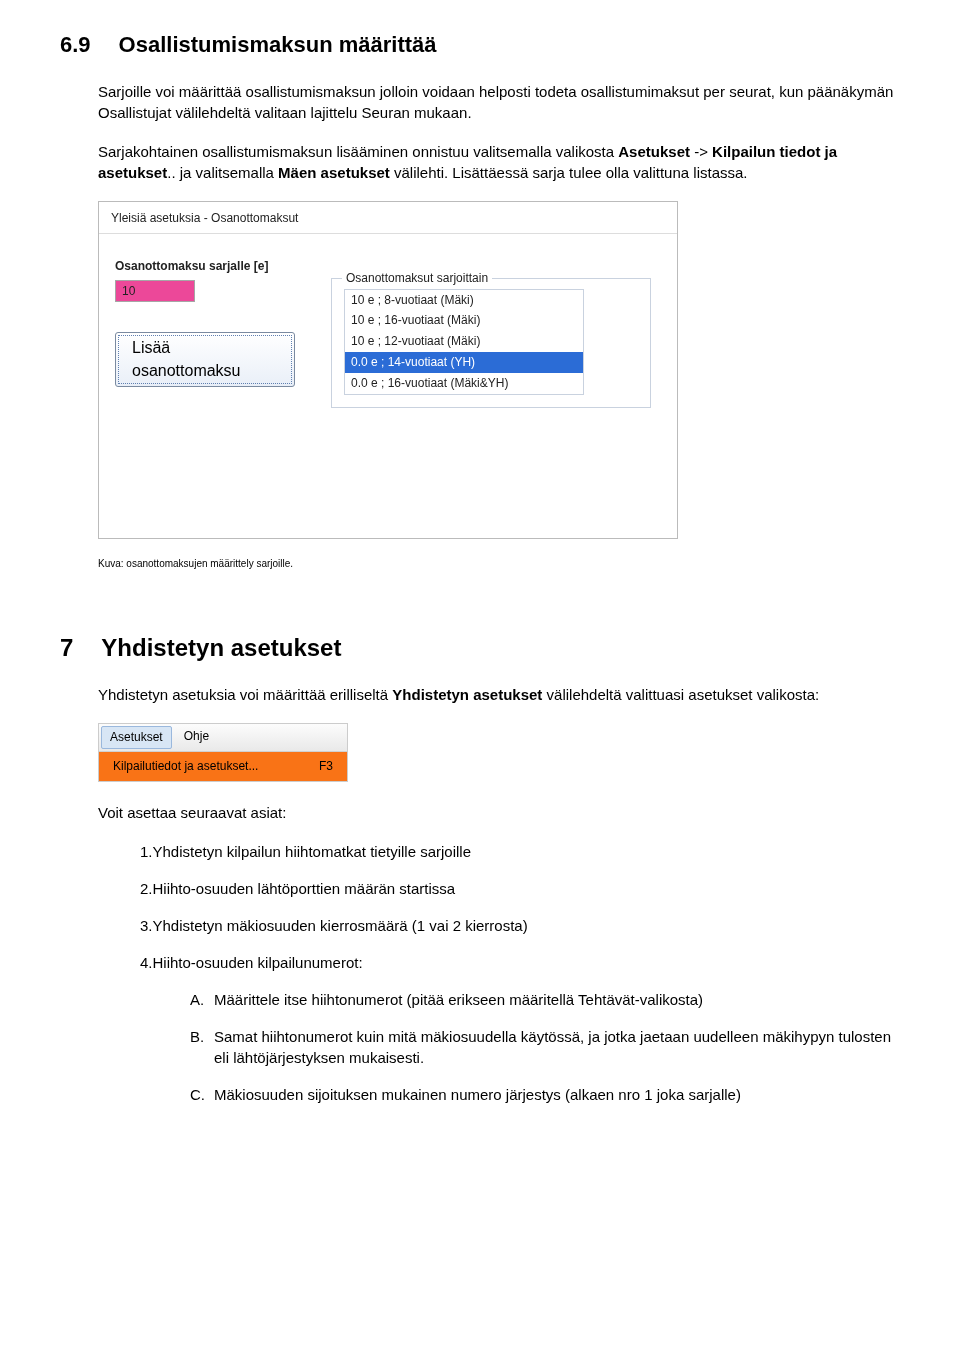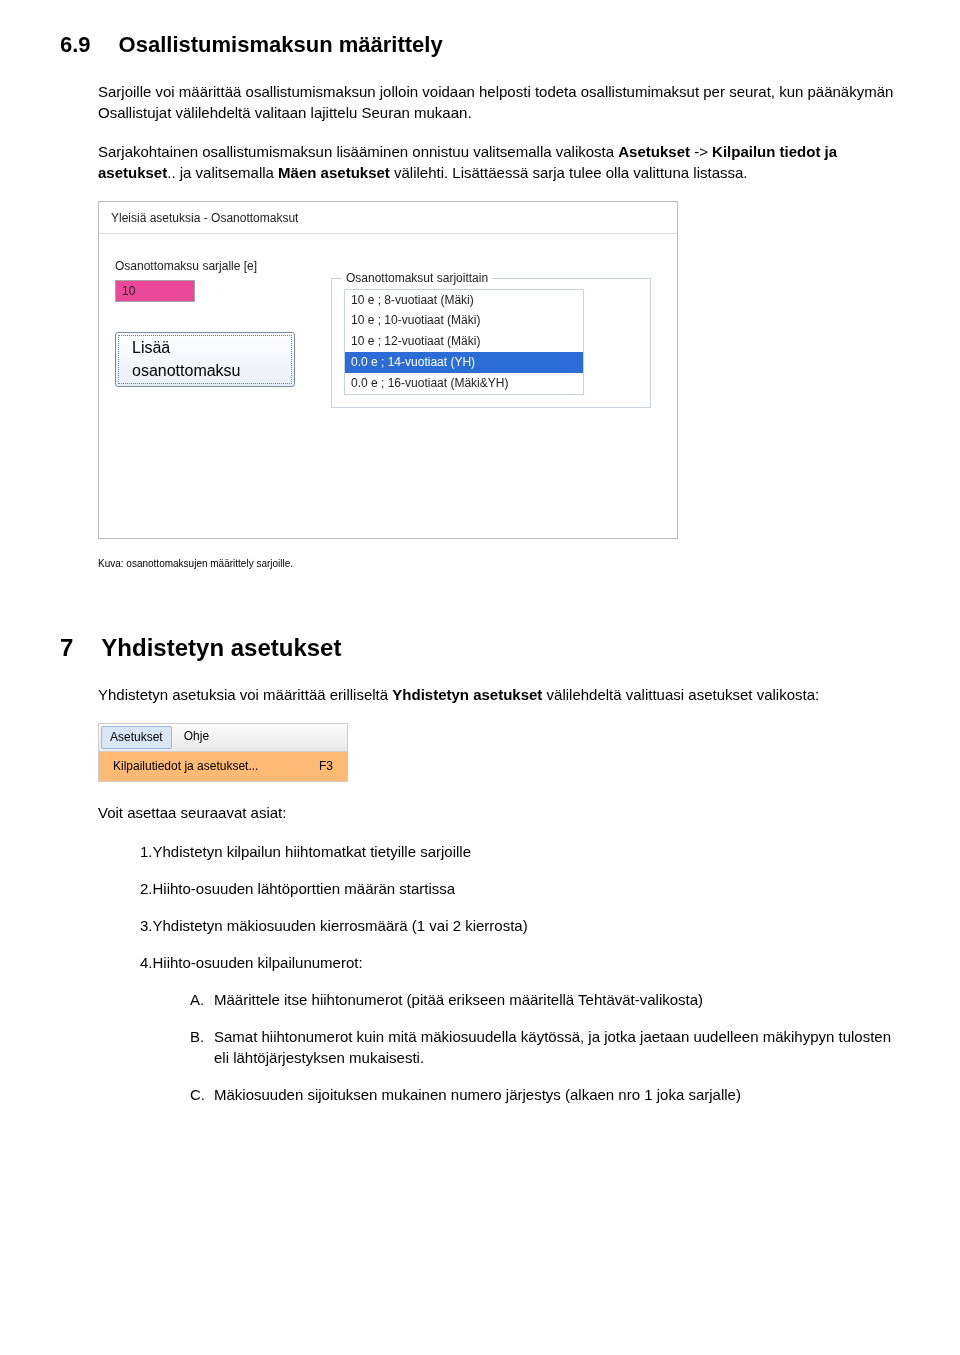--- a/index.html
+++ b/index.html
@@ -59,21 +59,21 @@
     padding: 0 4px;
     font-size: 12px;
   }
   .form-area {
     display: flex;
     gap: 36px;
     padding: 24px 16px 120px;
   }
   .form-left { width: 180px; }
   .form-right { flex: 1; position: relative; }
-  .label { margin-bottom: 6px; }
+  .label { margin-bottom: 6px; font-weight: bold; }
   .textbox {
     height: 22px;
     border: 1px solid #a6a6a6;
     padding: 2px 6px;
     width: 80px;
     font-size: 12px;
     margin-bottom: 30px;
     background: #ec4899;
   }
   .winbutton {
@@ -127,21 +127,21 @@
     background: #d8e6f5;
     border: 1px solid #9ab8dd;
     border-radius: 2px;
     margin: 2px;
     padding: 2px 8px;
   }
   .menuitem {
     display: flex;
     justify-content: space-between;
     padding: 6px 14px;
-    background: #fdba74;
+    background: #f97316;
   }
   ol.numbered {
     list-style: none;
     margin-left: 80px;
   }
   ol.numbered > li {
     margin-bottom: 16px;
   }
   ol.alpha {
     list-style: none;
@@ -154,21 +154,21 @@
   }
   ol.alpha > li .letter {
     position: absolute;
     left: 0;
   }
 </style>
 </head>
 <body>
 
 <h2>
-  <span class="section-num">6.9</span><span>Osallistumismaksun määrittely</span>
+  <span class="section-num">6.9</span><span>Osallistumismaksun määrittää</span>
 </h2>
 
 <p class="indent">Sarjoille voi määrittää osallistumismaksun jolloin voidaan helposti todeta osallistumimaksut per seurat, kun päänäkymän Osallistujat välilehdeltä valitaan lajittelu Seuran mukaan.</p>
 
 <p class="indent">
   <span>Sarjakohtainen osallistumismaksun lisääminen onnistuu valitsemalla valikosta </span><b>Asetukset</b><span> -&gt; </span><b>Kilpailun tiedot ja asetukset</b><span>.. ja valitsemalla </span><b>Mäen asetukset</b><span> välilehti. Lisättäessä sarja tulee olla valittuna listassa.</span>
 </p>
 
 <div class="win">
   <div class="titlebar">Yleisiä asetuksia - Osanottomaksut</div>
@@ -176,21 +176,21 @@
     <div class="form-left">
       <div class="label">Osanottomaksu sarjalle [e]</div>
       <div class="textbox">10</div>
       <span class="winbutton">Lisää osanottomaksu</span>
     </div>
     <div class="form-right">
       <div class="fieldset">
         <div class="fieldset-legend">Osanottomaksut sarjoittain</div>
         <div class="listbox">
           <div class="list-item">10 e ; 8-vuotiaat (Mäki)</div>
-          <div class="list-item">10 e ; 10-vuotiaat (Mäki)</div>
+          <div class="list-item">10 e ; 16-vuotiaat (Mäki)</div>
           <div class="list-item">10 e ; 12-vuotiaat (Mäki)</div>
           <div class="list-item selected">0.0 e ; 14-vuotiaat (YH)</div>
           <div class="list-item">0.0 e ; 16-vuotiaat (Mäki&amp;YH)</div>
         </div>
       </div>
     </div>
   </div>
 </div>
 
 <p class="caption">Kuva: osanottomaksujen määrittely sarjoille.</p>

